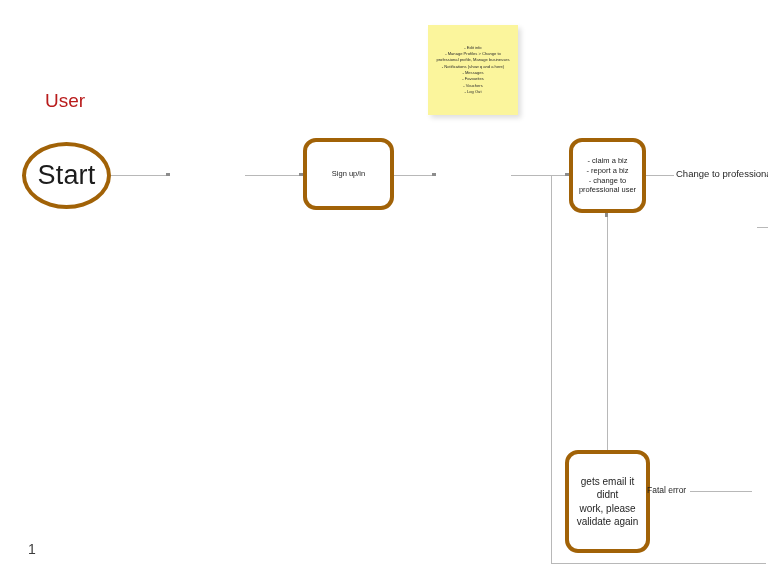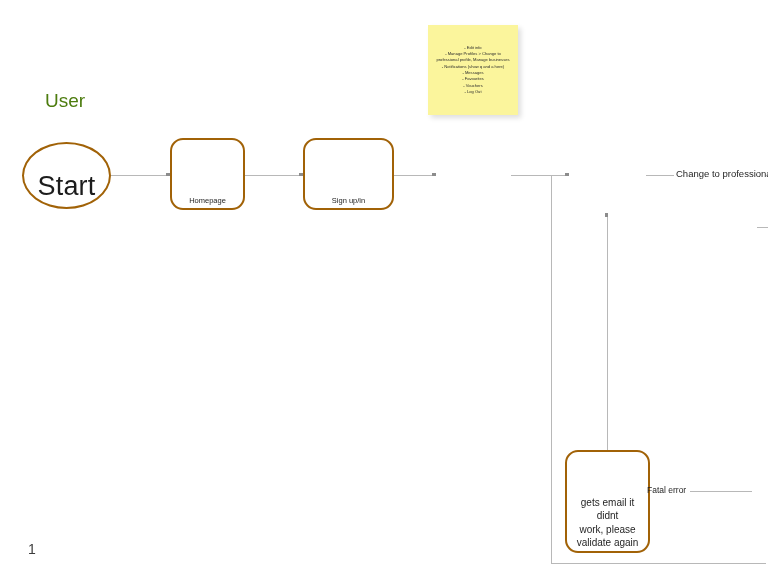--- a/index.html
+++ b/index.html
@@ -25,24 +25,24 @@
     position: absolute;
     left: 0; top: 0;
     width: 768px;
     height: 576px;
     pointer-events: none;
   }
   
   .node {
     position: absolute;
     box-sizing: border-box;
-    border: 2px solid #a16207;
+    border: 4px solid #a16207;
     background: #ffffff;
     display: flex;
-    align-items: flex-end;
+    align-items: center;
     justify-content: center;
     text-align: center;
     line-height: 1.32;
     color: #252525;
   }
   .node-rounded { border-radius: 13px; }
   .node-start {
     border-radius: 50%;
     font-size: 27px;
     letter-spacing: 0.2px;
@@ -84,21 +84,21 @@
     white-space: pre-line;
     display: block;
   }
 
   
   .free-text {
     position: absolute;
     color: #1f1f1f;
     white-space: nowrap;
   }
-  #lane-title { left: 45px;  top: 90px;  font-size: 19px; color: #4d7c0f; text-align: right; }
+  #lane-title { left: 45px;  top: 90px;  font-size: 19px; color: #b91c1c; text-align: right; }
   #page-num   { left: 28px;  top: 541px; font-size: 14px; color: #3c3c3c; }
   #edge-label-change { left: 676px; top: 168px; font-size: 9.5px; }
   #edge-label-fatal  { left: 647px; top: 485px; font-size: 8.5px; }
 </style>
 </head>
 <body>
 
 <div id="canvas">
 
   <svg class="edges" viewBox="0 0 768 576" width="768" height="576" xmlns="http://www.w3.org/2000/svg">
@@ -133,29 +133,32 @@
       <rect x="605" y="213" width="3" height="4"></rect>
     </g>
   </svg>
 
   <div class="free-text" id="lane-title">User</div>
 
   <div class="node node-start" id="node-start">
     <span class="node-label">Start</span>
   </div>
 
-  <div class="node node-rounded" id="node-homepage">
-    <span class="node-label">Homepage</span>
-  </div>
 
   <div class="node node-rounded" id="node-signup">
     <span class="node-label">Sign up/in</span>
   </div>
 
 
+  <div class="node node-rounded" id="node-biz">
+    <span class="node-label">- claim a biz
+- report a biz
+- change to
+professional user</span>
+  </div>
 
   <div class="node node-rounded" id="node-email">
     <span class="node-label">gets email it didnt
 work, please
 validate again</span>
   </div>
 
   <div class="free-text" id="edge-label-change">Change to professional</div>
 
   <div class="free-text" id="edge-label-fatal">Fatal error</div>

